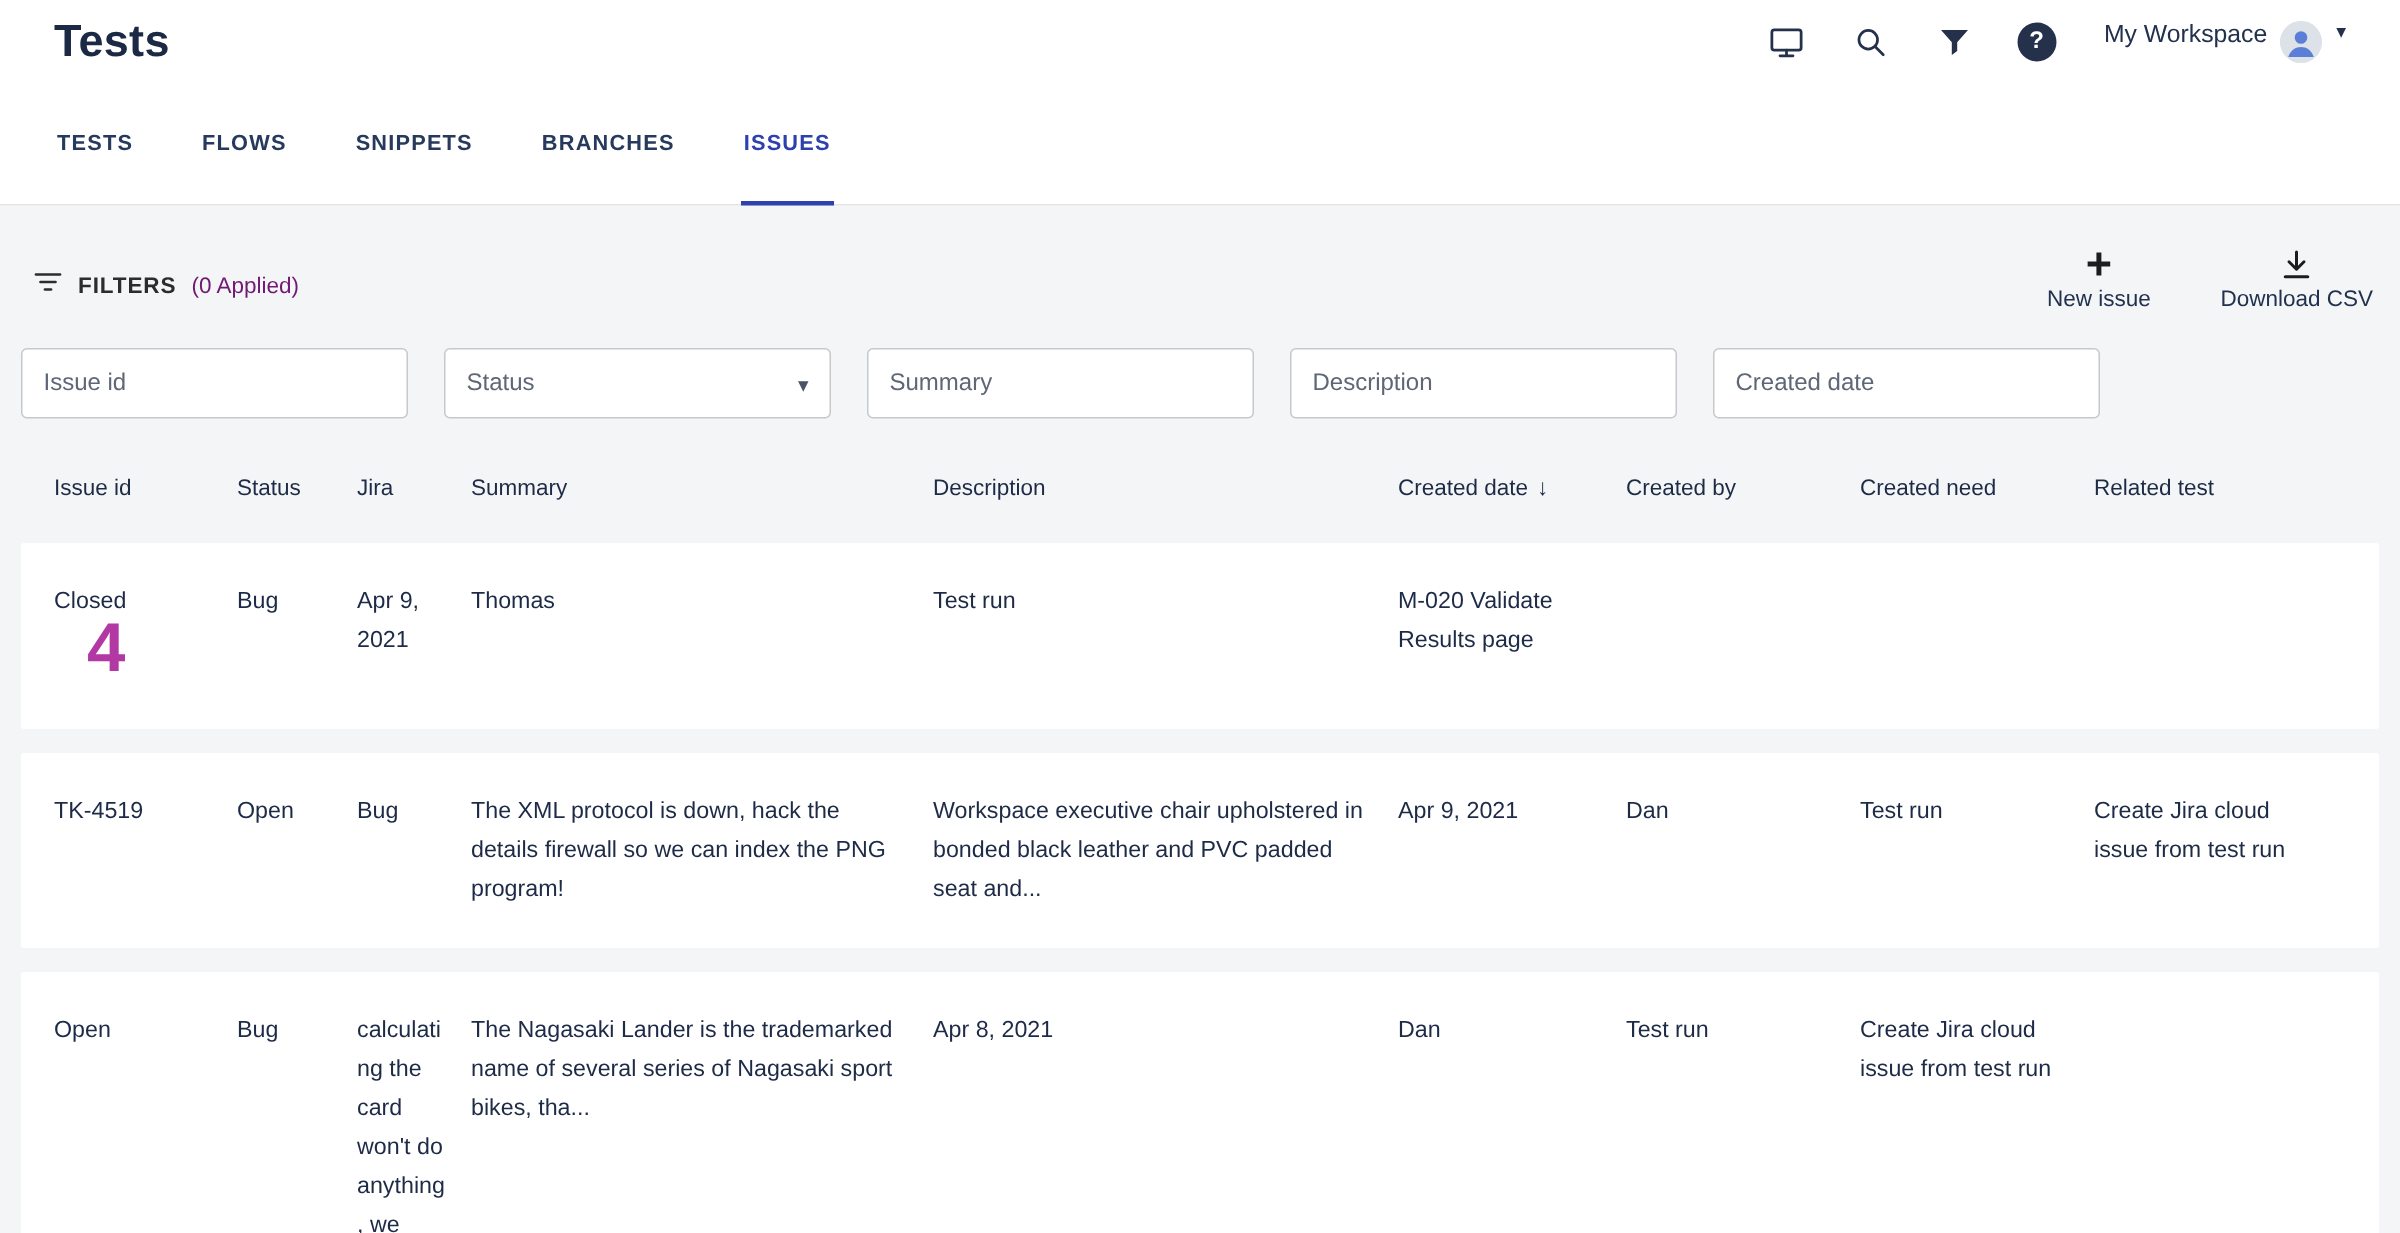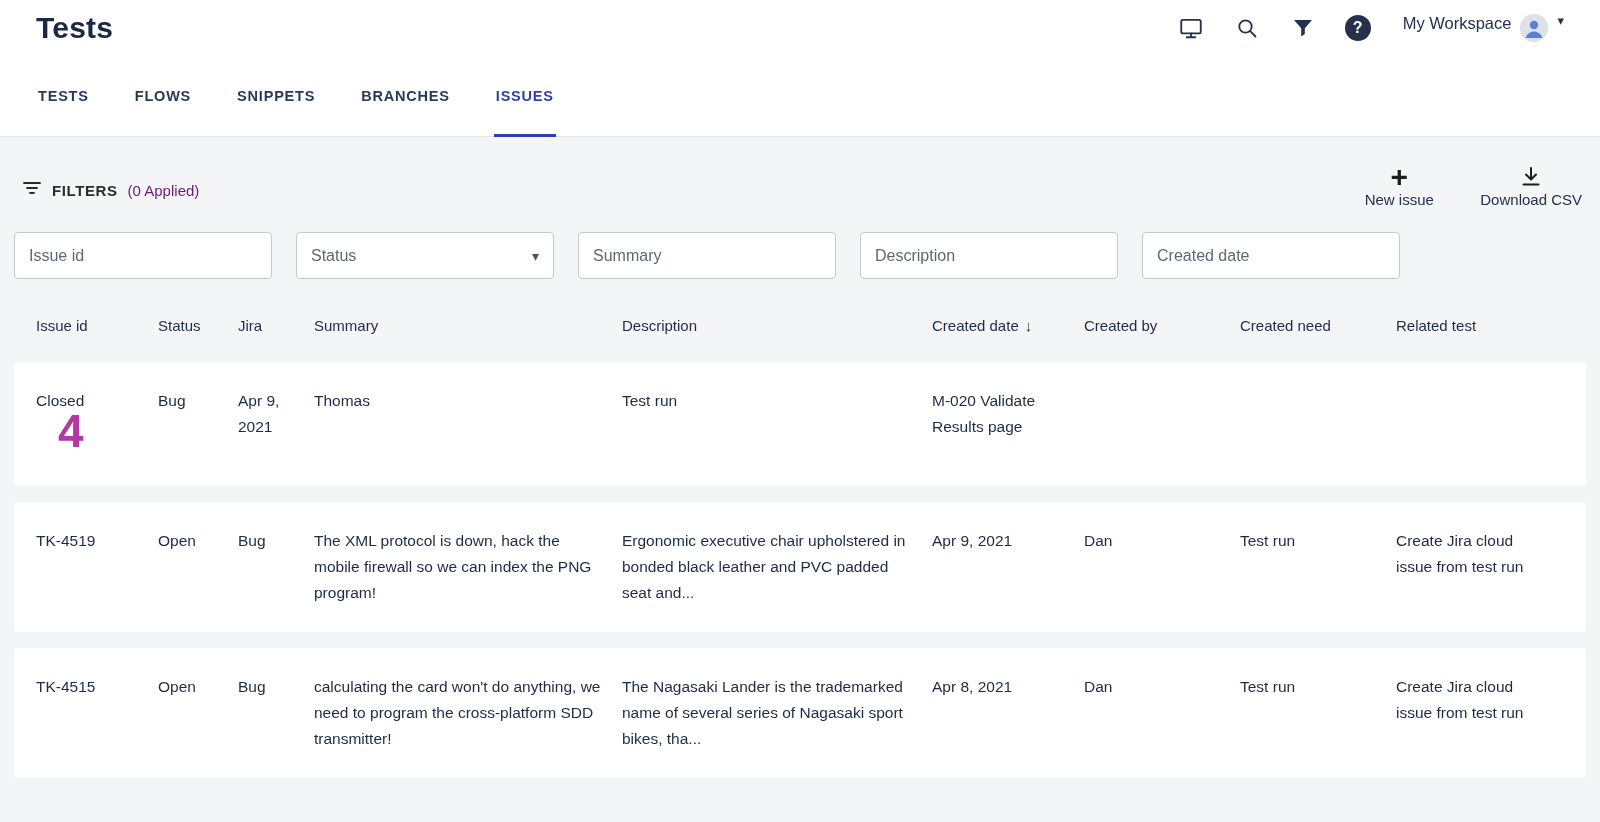--- a/index.html
+++ b/index.html
@@ -232,30 +232,29 @@
     <div class="cell">Thomas</div>
     <div class="cell">Test run</div>
     <div class="cell">M-020 Validate Results page</div>
     <span class="marker">4</span>
   </div>
 
   <div class="row grid">
     <div class="cell">TK-4519</div>
     <div class="cell">Open</div>
     <div class="cell">Bug</div>
-    <div class="cell">The XML protocol is down, hack the mobile firewall so we can index the PNG program!</div>
-    <div class="cell">Ergonomic executive chair upholstered in bonded black leather and PVC padded seat and...</div>
+    <div class="cell">The XML protocol is down, hack the details firewall so we can index the PNG program!</div>
+    <div class="cell">Workspace executive chair upholstered in bonded black leather and PVC padded seat and...</div>
     <div class="cell">Apr 9, 2021</div>
     <div class="cell">Dan</div>
     <div class="cell">Test run</div>
     <div class="cell">Create Jira cloud issue from test run</div>
   </div>
 
   <div class="row grid">
-    <div class="cell">TK-4515</div>
     <div class="cell">Open</div>
     <div class="cell">Bug</div>
     <div class="cell">calculating the card won't do anything, we need to program the cross-platform SDD transmitter!</div>
     <div class="cell">The Nagasaki Lander is the trademarked name of several series of Nagasaki sport bikes, tha...</div>
     <div class="cell">Apr 8, 2021</div>
     <div class="cell">Dan</div>
     <div class="cell">Test run</div>
     <div class="cell">Create Jira cloud issue from test run</div>
   </div>
 

